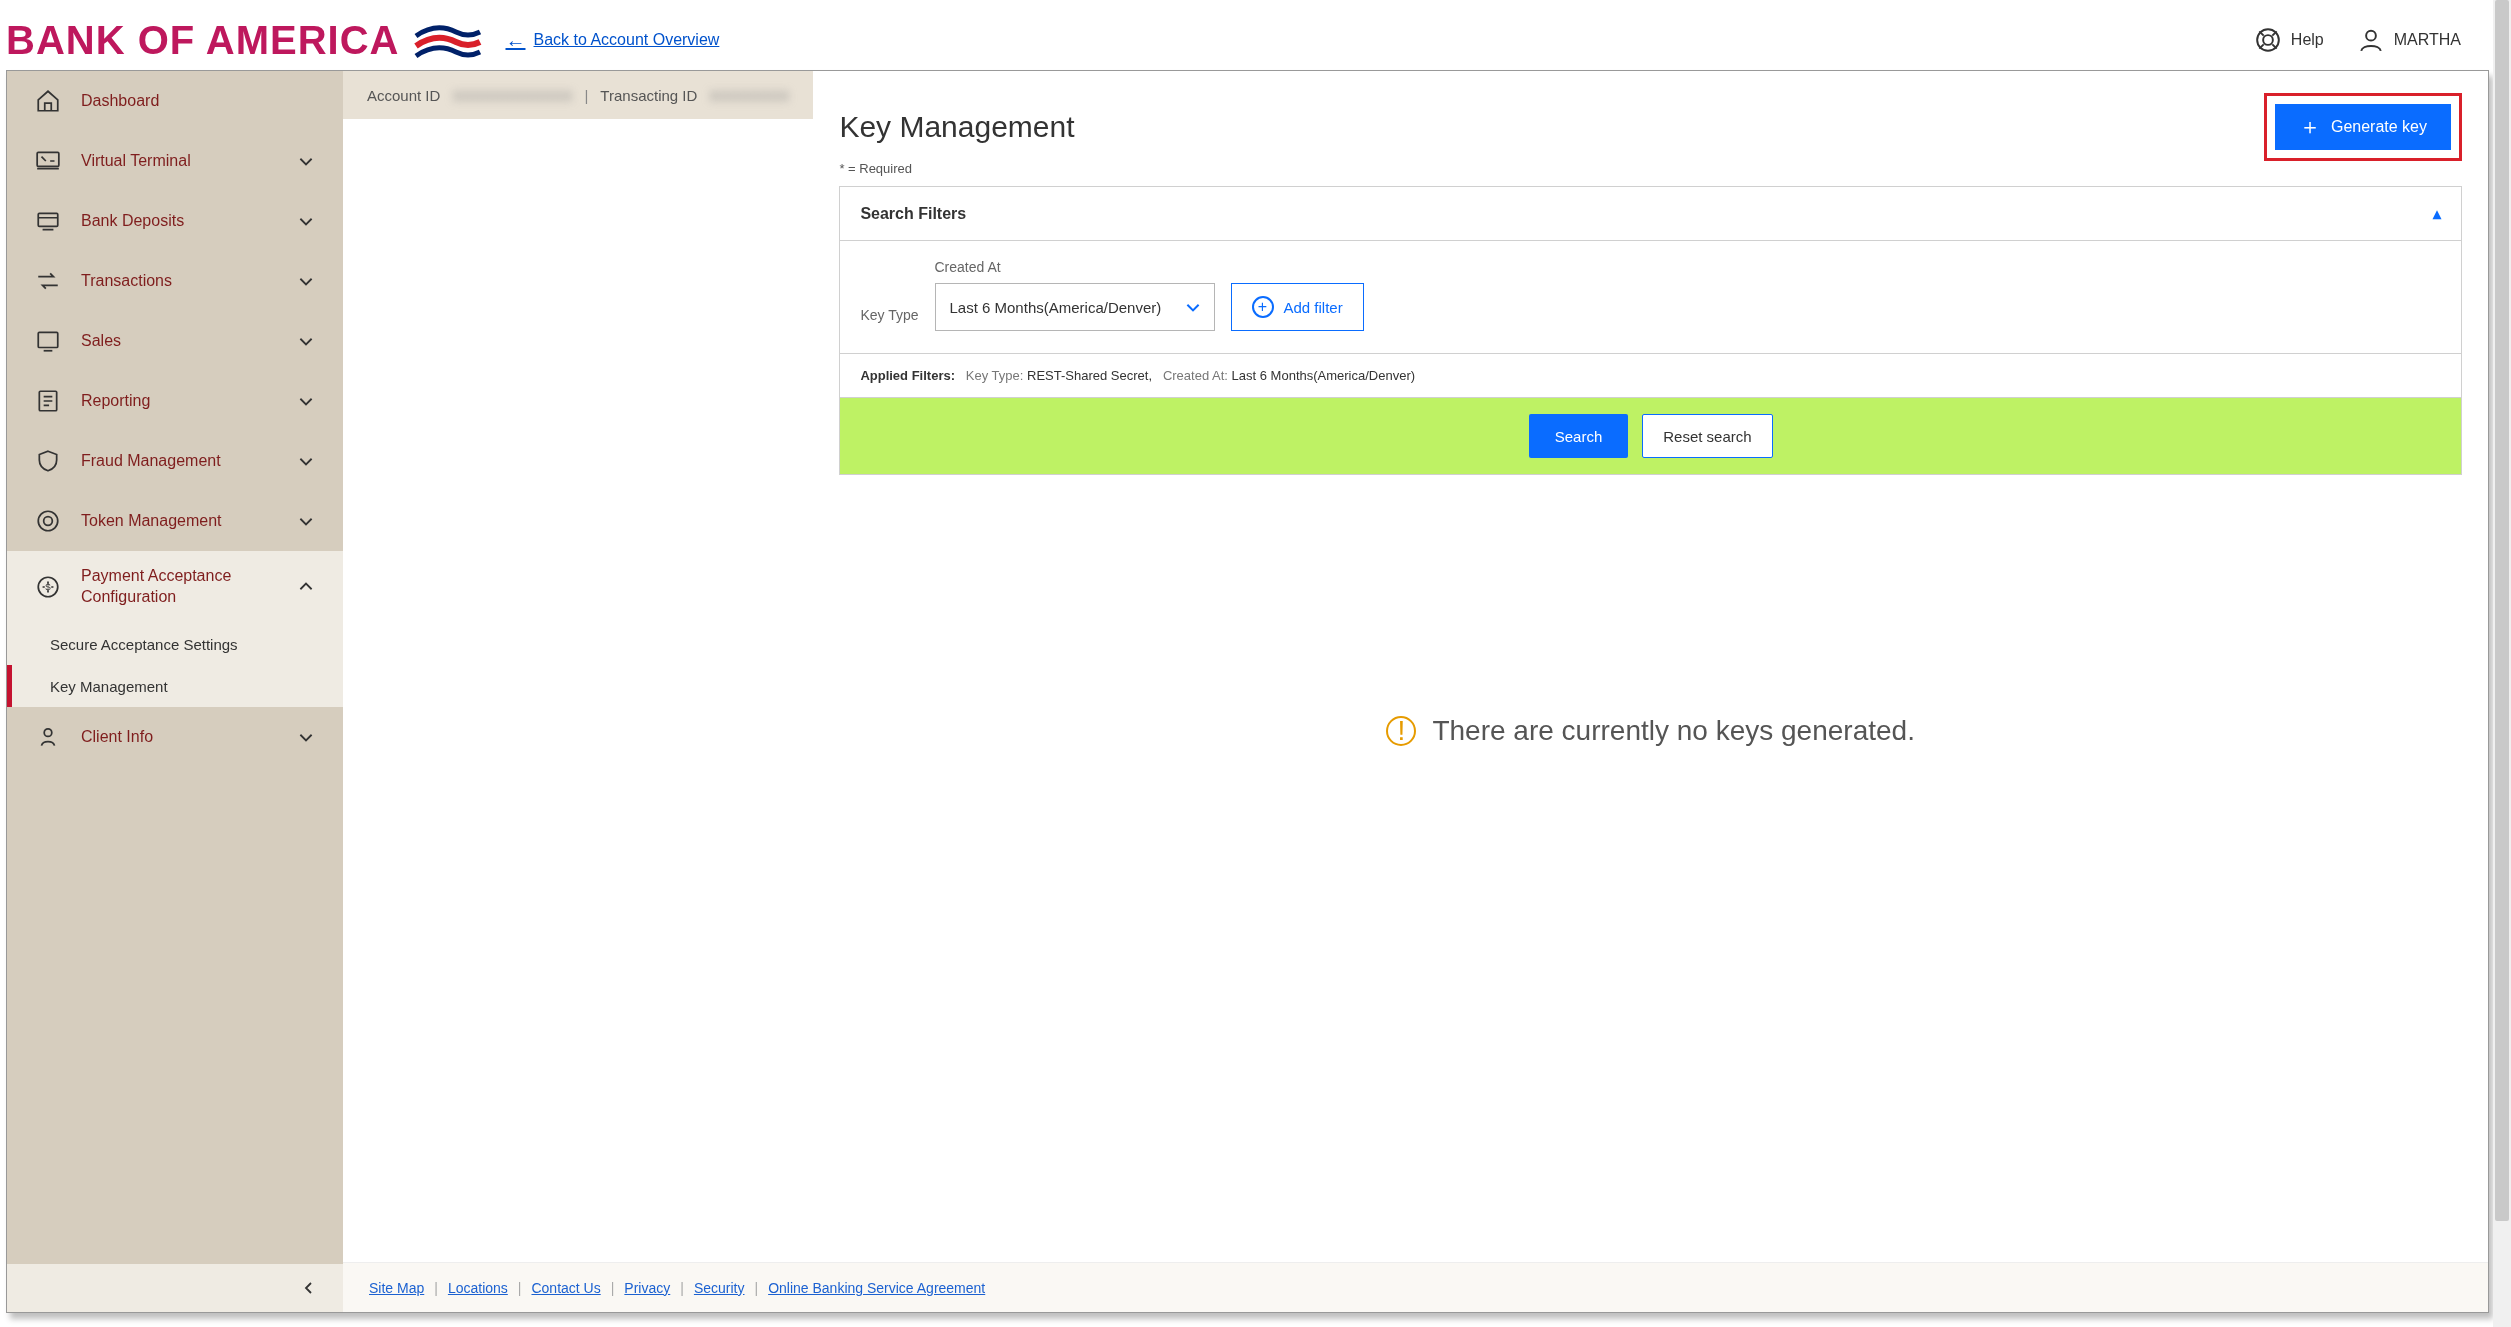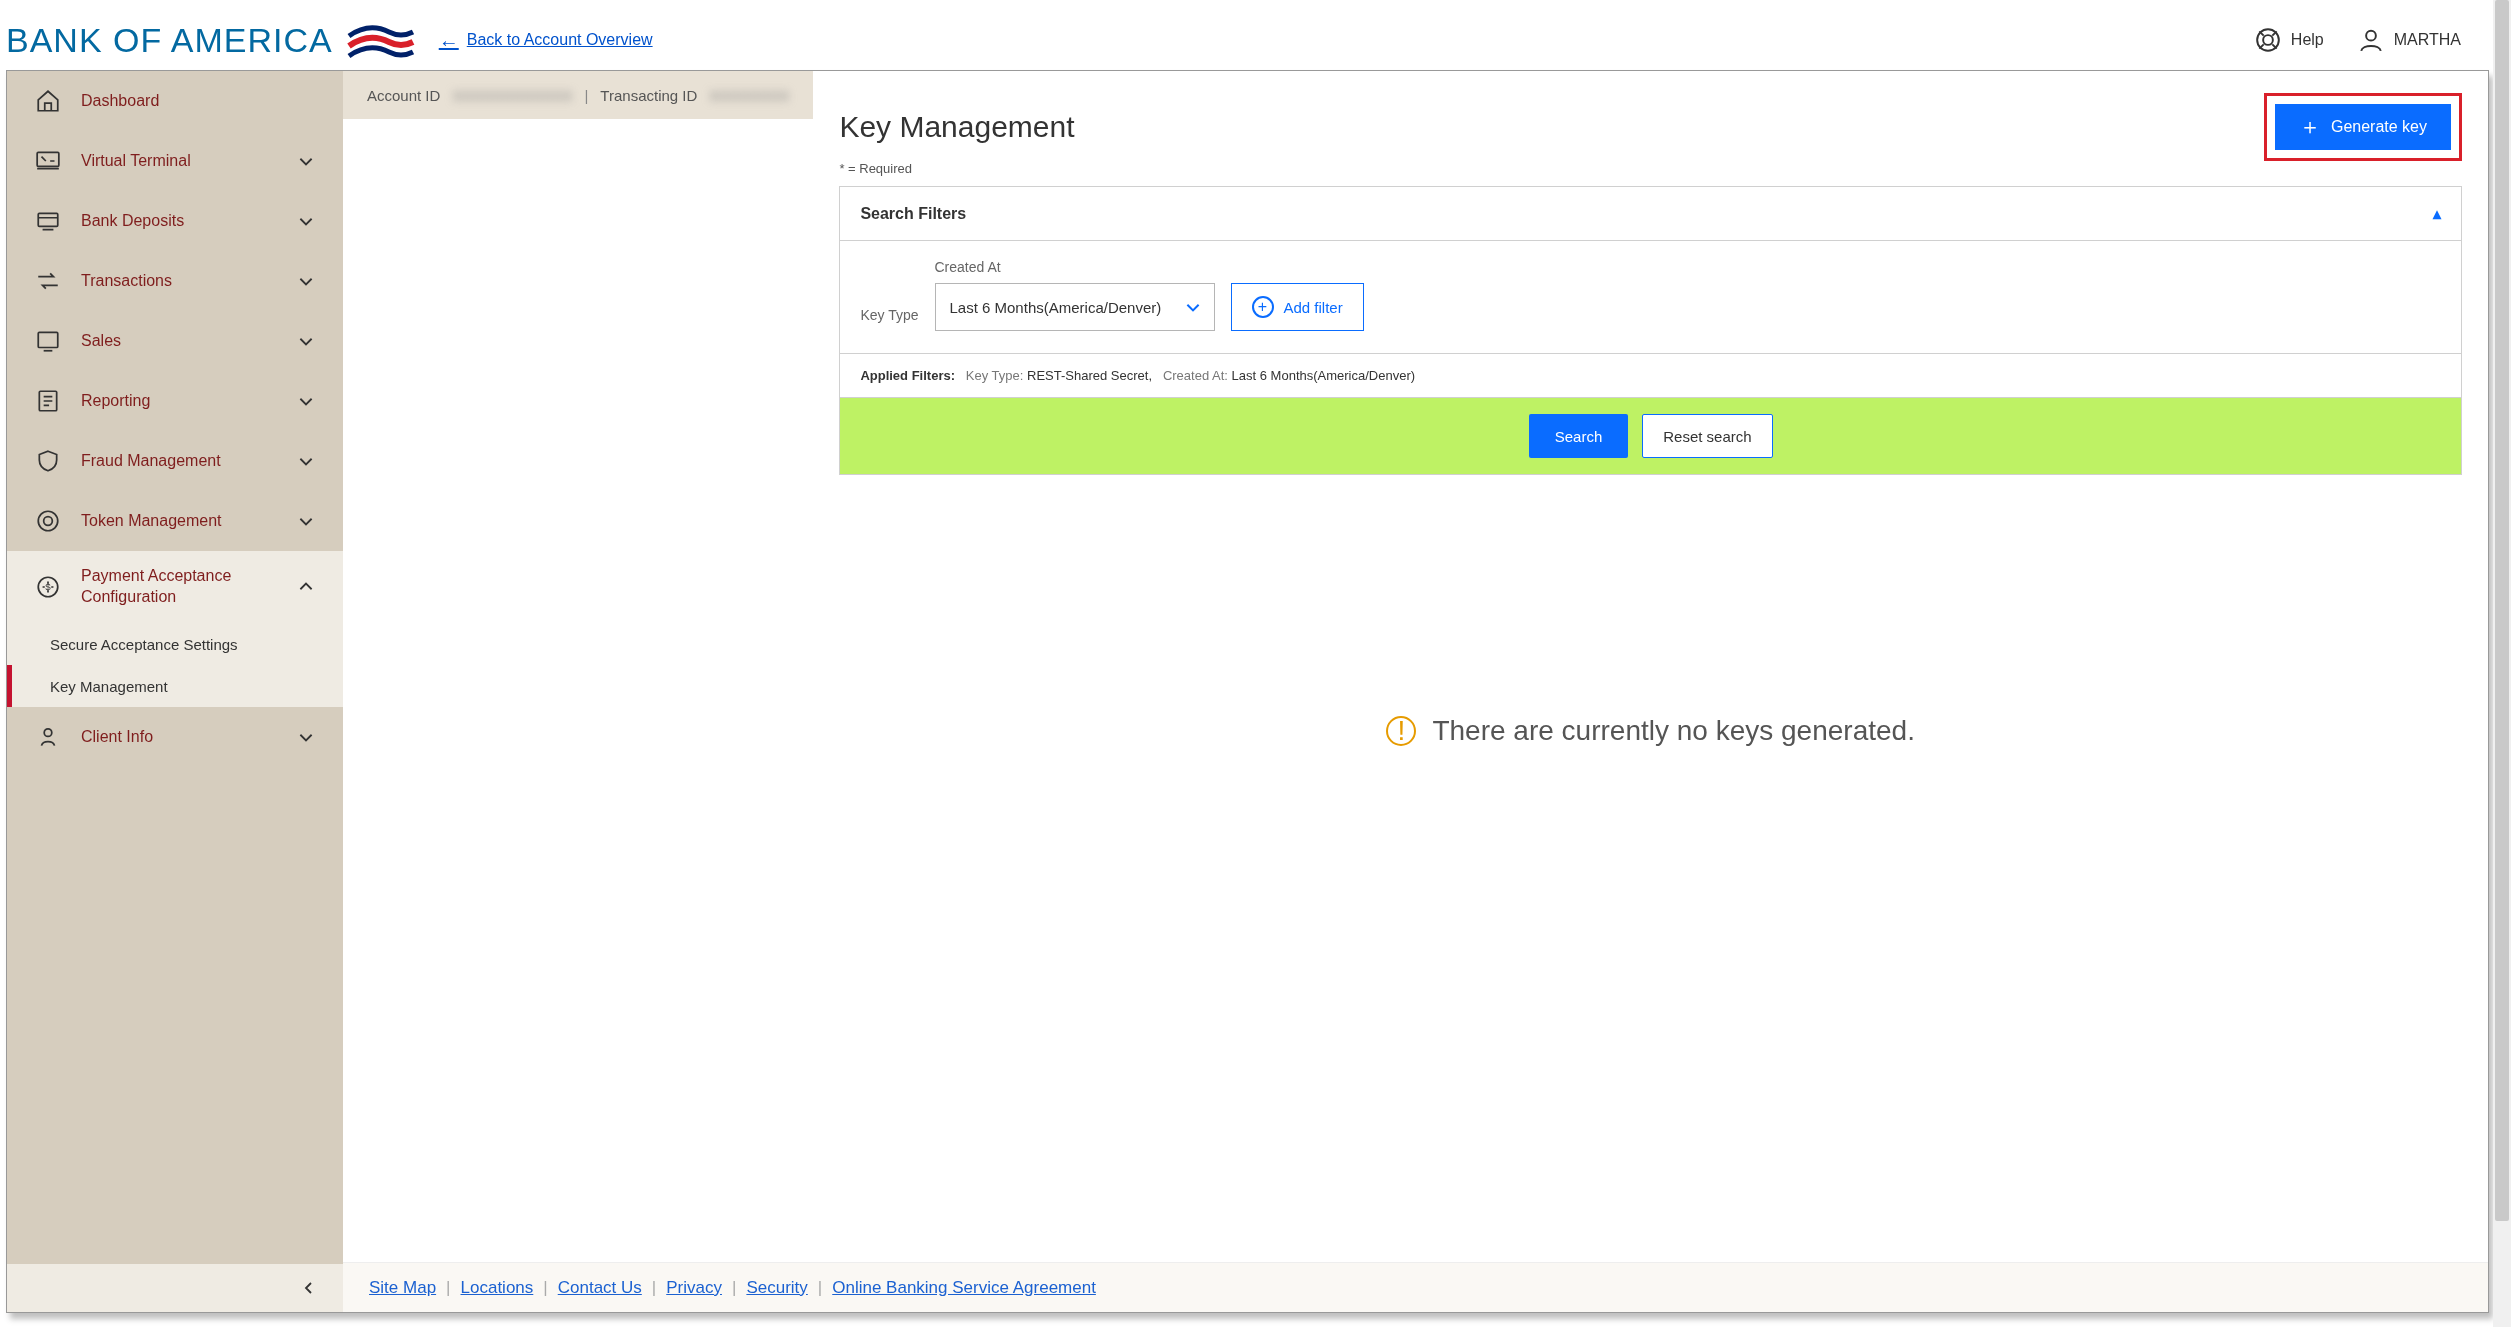--- a/index.html
+++ b/index.html
@@ -3,21 +3,21 @@
 <meta charset="utf-8">
 <style>
   * { box-sizing: border-box; margin: 0; padding: 0; }
   html, body { width: 100%; height: 100%; font-family: Arial, Helvetica, sans-serif; font-size: 14px; color: #333; background: #fff; }
   body { position: relative; overflow: hidden; }
   .viewport { width: 2511px; height: 1327px; transform-origin: top left; position: relative; }
 
   
   .brandbar { position: absolute; top: 6px; left: 6px; right: 20px; height: 68px; display: flex; align-items: center; }
   .brand-logo { display: flex; align-items: center; gap: 14px; }
-  .brand-text { font-family: "Arial Black", Arial, sans-serif; font-weight: 400; font-size: 34px; letter-spacing: 1px; color: #0369a1; white-space: nowrap; }
+  .brand-text { font-family: "Arial Black", Arial, sans-serif; font-weight: 700; font-size: 40px; letter-spacing: 1px; color: #be185d; white-space: nowrap; }
   .flag-icon { width: 68px; height: 40px; }
   .back-link { display: flex; align-items: center; gap: 8px; margin-left: 24px; color: #0052cc; text-decoration: underline; font-size: 16px; }
   .back-arrow { color: #0052cc; font-size: 20px; }
   .brand-right { margin-left: auto; display: flex; align-items: center; gap: 34px; padding-right: 30px; }
   .help-block, .user-block { display: flex; align-items: center; gap: 10px; color: #333; font-size: 16px; }
   .icon24 { width: 26px; height: 26px; }
 
   
   .mainframe { position: absolute; top: 70px; left: 6px; right: 22px; bottom: 14px; display: flex; border: 1px solid #999; box-shadow: 4px 6px 6px rgba(0,0,0,0.25); }
 
@@ -66,21 +66,21 @@
   .applied .k { color: #777; }
   .applied .lbl { font-weight: 700; }
 
   .actionrow { background: #bef264; padding: 16px 20px; display: flex; justify-content: center; gap: 14px; }
   .btn-sm-primary { background: #0a6cff; color: #fff; border: none; height: 44px; padding: 0 26px; font-size: 15px; cursor: pointer; border-radius: 2px; }
   .btn-sm-secondary { background: #fff; color: #333; border: 1.5px solid #0a6cff; height: 44px; padding: 0 20px; font-size: 15px; cursor: pointer; border-radius: 2px; }
 
   .empty { margin-top: 240px; display: flex; align-items: center; justify-content: center; gap: 16px; font-size: 28px; color: #555; }
   .empty .warn { color: #e69b00; font-size: 28px; width: 30px; height: 30px; border: 2.5px solid #e69b00; border-radius: 50%; display: flex; align-items: center; justify-content: center; }
 
-  .footer { position: absolute; left: 0; right: 0; bottom: 0; height: 50px; background: #faf8f4; display: flex; align-items: center; padding: 0 26px; gap: 10px; font-size: 17px; border-top: 1px solid #eee; }
+  .footer { position: absolute; left: 0; right: 0; bottom: 0; height: 50px; background: #faf8f4; display: flex; align-items: center; padding: 0 26px; gap: 10px; font-size: 14px; border-top: 1px solid #eee; }
   .footer a { color: #1b61d1; text-decoration: underline; }
   .footer .fsep { color: #aaa; }
 
   
   .vscroll { position: absolute; top: 0; right: 0; bottom: 0; width: 18px; background: #f0f0f0; }
   .vscroll .thumb { position: absolute; top: 0; left: 2px; right: 2px; height: 92%; background: #c9c9c9; border-radius: 2px; }
 
   svg { display: block; }
 </style>
 </head>

